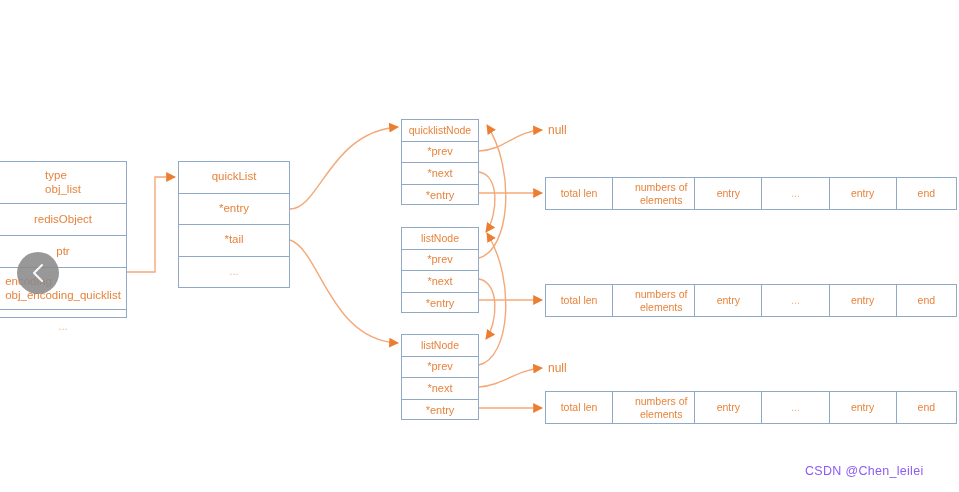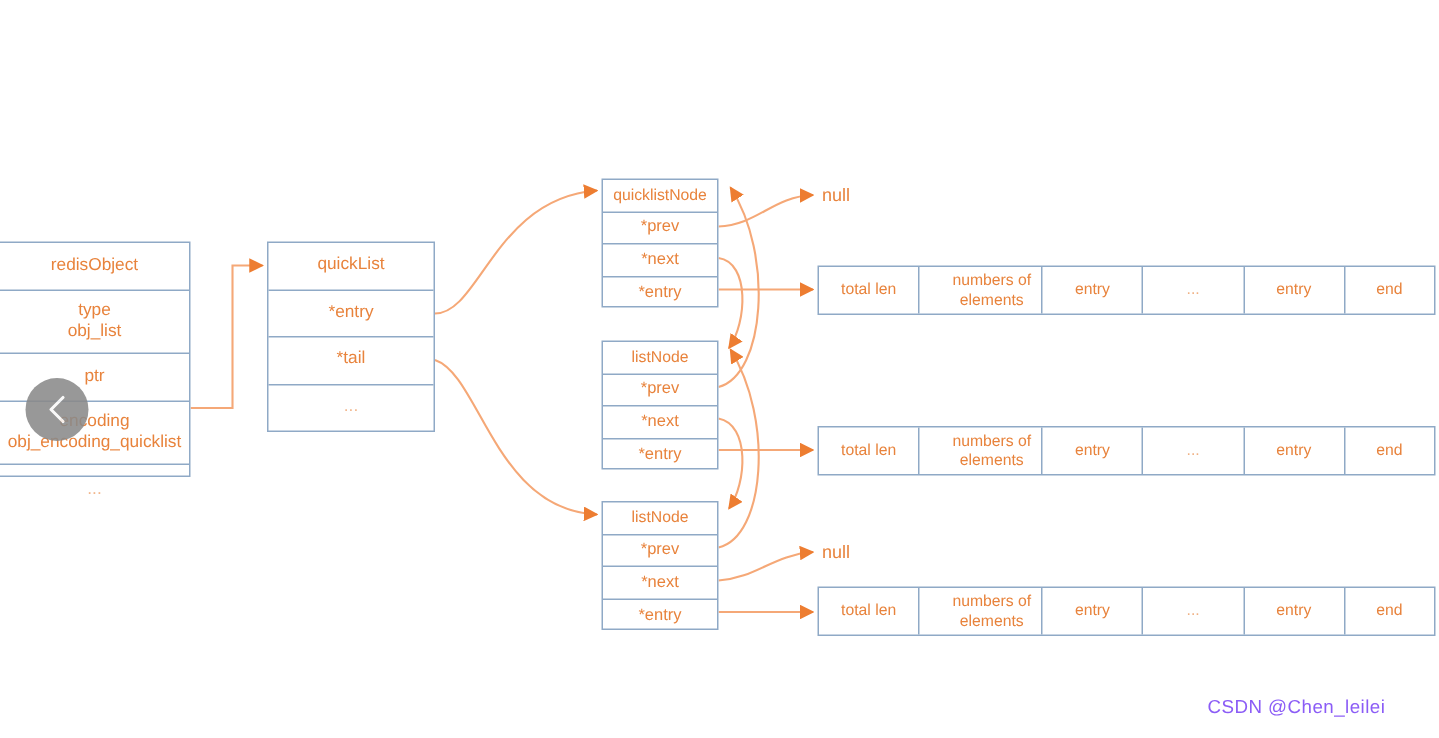--- a/index.html
+++ b/index.html
@@ -16,21 +16,21 @@
     position:absolute;
     border:1px solid #8fa9c6;
     background:#ffffff;
     box-sizing:border-box;
   }
   .row{
     box-sizing:border-box;
     border-bottom:1px solid #8fa9c6;
     display:flex;align-items:center;justify-content:center;
     color:#e8833c;
-    text-align:center;
+    text-align:left;
     line-height:1.18;
     white-space:pre-line;
   }
   .row:last-child{border-bottom:none;}
 
   
   #redisObject{left:-1px;top:161px;width:128px;height:157px;}
   #redisObject .row{font-size:11.5px;}
   #redisObject .r0{height:32px;}
   #redisObject .r1{height:42px;}
@@ -129,23 +129,23 @@
 
       <path d="M 479 365 C 510 358 516 280 487 233"></path>
 
       <path d="M 479 387 C 505 385 515 370 542 368"></path>
 
       <path d="M 479 408 L 542 408"></path>
     </g>
   </svg>
 
   <div class="box" id="redisObject">
-    <div class="row r0">redisObject</div>
     <div class="row r1">type
 obj_list</div>
+    <div class="row r0">redisObject</div>
     <div class="row r3">ptr</div>
     <div class="row r2">encoding
 obj_encoding_quicklist</div>
     <div class="row r4 faint">...</div>
   </div>
 
   <div class="box" id="quickList">
     <div class="row">quickList</div>
     <div class="row">*entry</div>
     <div class="row">*tail</div>

